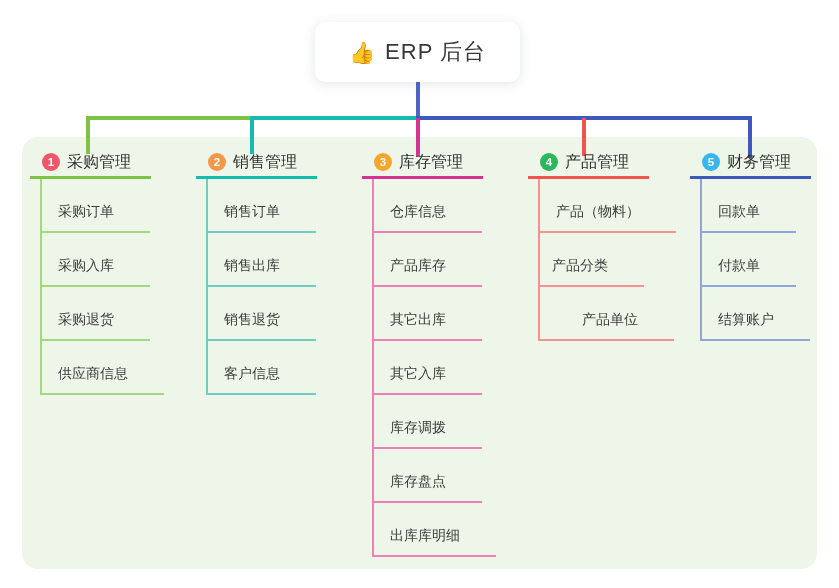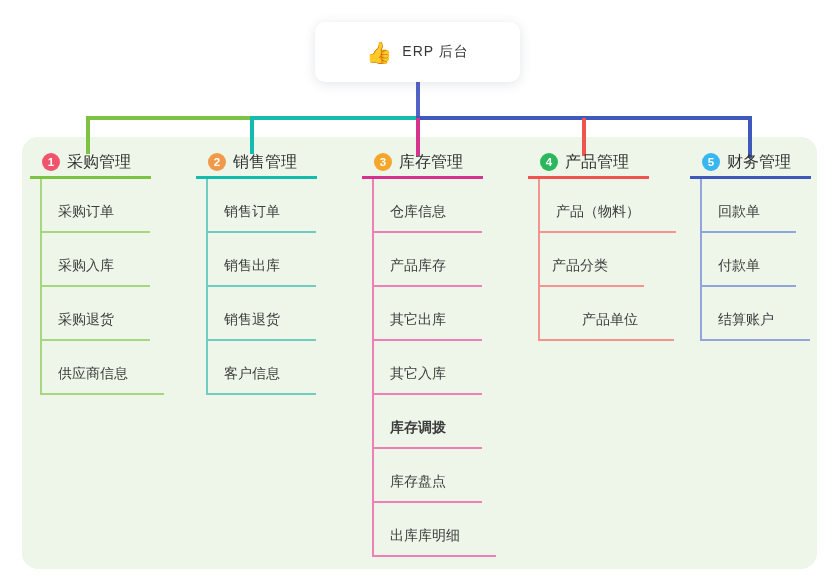--- a/index.html
+++ b/index.html
@@ -19,21 +19,21 @@
     left:315px;top:22px;
     width:205px;height:60px;
     background:#ffffff;
     border-radius:10px;
     box-shadow:0 2px 12px rgba(60,70,90,0.14);
     display:flex;align-items:center;justify-content:center;
     gap:10px;
     z-index:3;
   }
   .root-icon{font-size:21px;line-height:1;color:#f5c518;}
-  .root-label{font-size:14px;color:#383838;letter-spacing:1px;}
+  .root-label{font-size:22px;color:#383838;letter-spacing:1px;}
   
   .panel{
     position:absolute;
     left:22px;top:137px;
     width:795px;height:432px;
     border-radius:16px;
     z-index:0;
   }
   
   .conn{position:absolute;z-index:1;}
@@ -160,21 +160,21 @@
           </div>
           <div class="item" style="border-bottom-color: rgb(238, 127, 184);">
             <span>产品库存</span>
           </div>
           <div class="item" style="border-bottom-color: rgb(238, 127, 184);">
             <span>其它出库</span>
           </div>
           <div class="item" style="border-bottom-color: rgb(238, 127, 184);">
             <span>其它入库</span>
           </div>
-          <div class="item" style="border-bottom-color: rgb(238, 127, 184); font-weight: bold;">
+          <div class="item" style="border-bottom-color: rgb(238, 127, 184);">
             <span>库存调拨</span>
           </div>
           <div class="item" style="border-bottom-color: rgb(238, 127, 184);">
             <span>库存盘点</span>
           </div>
           <div class="item" style="border-bottom-color: rgb(238, 127, 184);">
             <span>出库库明细</span>
           </div>
         </div>
   </div>

